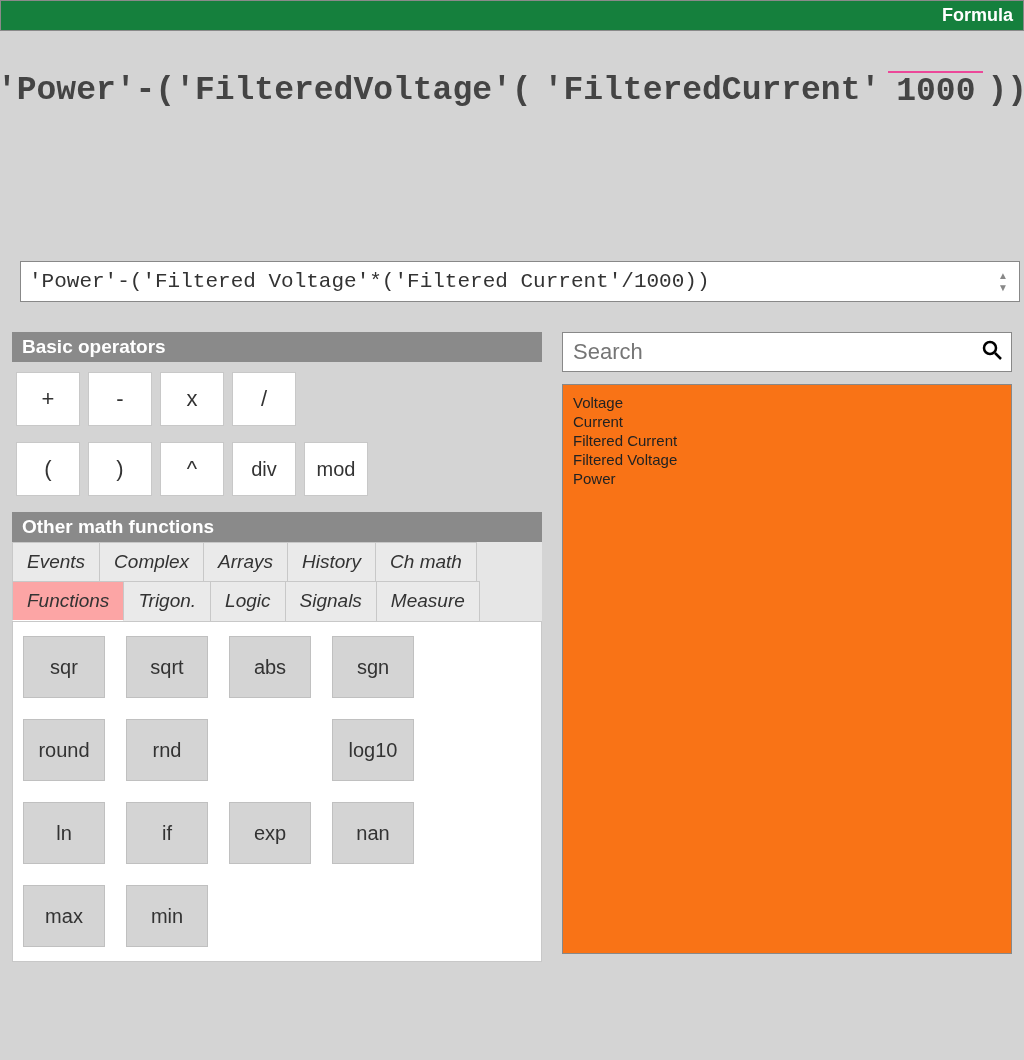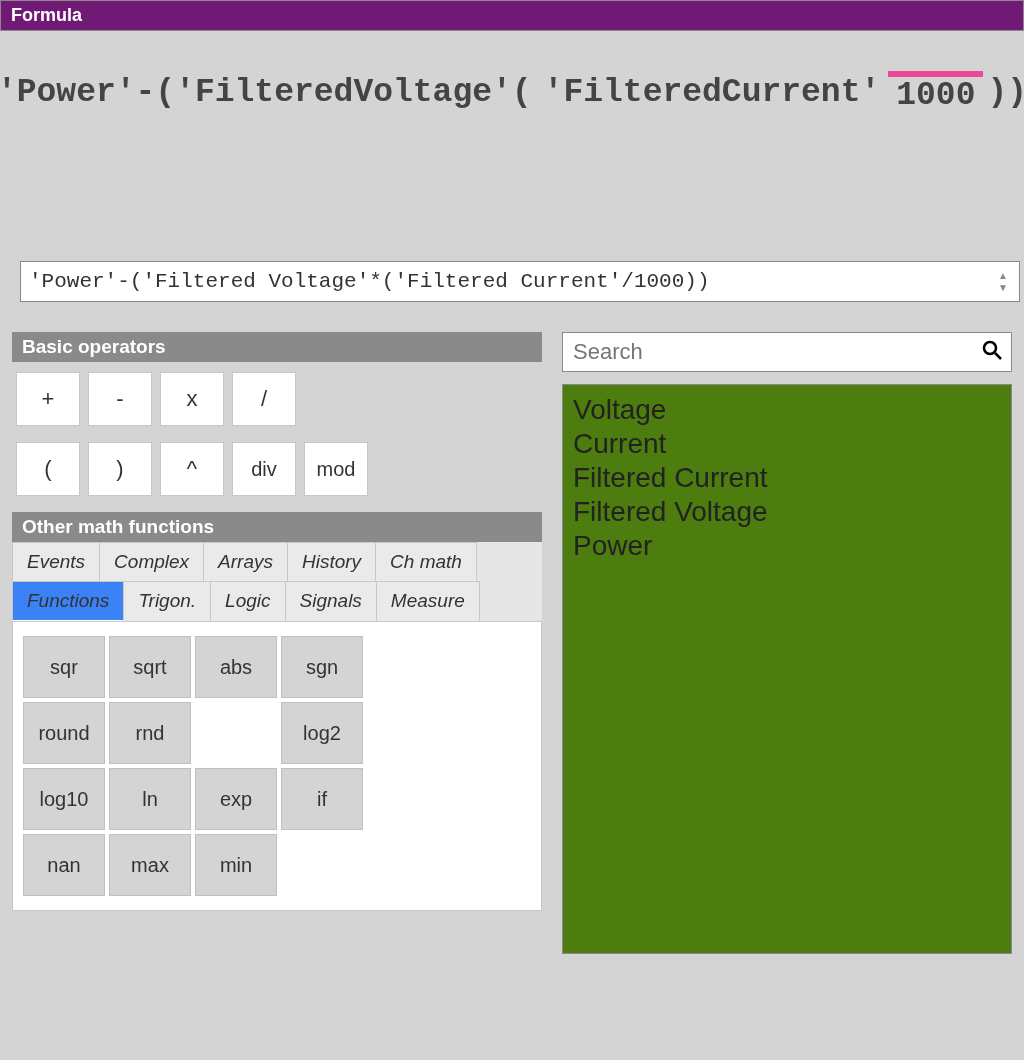--- a/index.html
+++ b/index.html
@@ -4,26 +4,27 @@
 <style>
   * { box-sizing: border-box; margin: 0; padding: 0; }
   body {
     background: #d4d4d4;
     font-family: Arial, Helvetica, sans-serif;
     width: 1024px;
     height: 1060px;
     overflow: hidden;
   }
   .header-bar {
-    background: #701a75;
+    background: #15803d;
     color: #fff;
     font-weight: bold;
     font-size: 18px;
     padding: 4px 10px;
     border: 1px solid #8a8a8a;
+    text-align: right;
   }
   .formula-display {
     padding: 40px 30px 20px 30px;
     min-height: 220px;
     display: flex;
     align-items: flex-start;
     justify-content: center;
     font-weight: bold;
   }
   .formula-render {
@@ -35,21 +36,21 @@
     white-space: nowrap;
   }
   .frac {
     display: inline-flex;
     flex-direction: row;
     align-items: center;
     vertical-align: middle;
     margin: 0 4px;
   }
   .frac .num { padding: 0 8px; }
-  .frac .den { border-top: 6px solid #ec4899; padding: 0 8px; text-align: right; }
+  .frac .den { border-top: 2px solid #ec4899; padding: 0 8px; text-align: right; }
   .formula-input-wrap {
     margin: 10px 12px 30px 12px;
     position: relative;
   }
   .formula-input {
     width: 100%;
     font-family: "Courier New", monospace;
     font-size: 21px;
     padding: 8px 30px 8px 8px;
     border: 1px solid #888;
@@ -114,34 +115,34 @@
     font-size: 19px;
     color: #333;
     border: 1px solid #c8c8c8;
     border-bottom: none;
     background: #eaeaea;
     cursor: pointer;
     margin-right: -1px;
     font-style: italic;
   }
   .tab.active {
-    background: #3b82f6;
+    background: #fca5a5;
     border-bottom: 1px solid #fff;
     position: relative;
     z-index: 1;
   }
   .fn-panel {
     background: #fff;
     border: 1px solid #c8c8c8;
     padding: 14px 10px;
   }
   .fn-grid {
     display: grid;
     grid-template-columns: repeat(4, 82px);
-    gap: 4px;
+    gap: 21px;
   }
   .fn-btn {
     background: #d4d4d4;
     border: 1px solid #c0c0c0;
     height: 62px;
     font-size: 20px;
     color: #333;
     cursor: pointer;
   }
   .search-wrap {
@@ -156,25 +157,25 @@
     background: #fff;
     color: #777;
   }
   .search-icon {
     position: absolute;
     right: 10px;
     top: 50%;
     transform: translateY(-50%);
   }
   .var-list {
-    background: #4d7c0f;
+    background: #f97316;
     border: 1px solid #888;
     padding: 8px 10px;
     height: 570px;
-    font-size: 28px;
+    font-size: 15px;
     color: #222;
   }
   .var-item {
     padding: 1px 0;
     cursor: pointer;
   }
   .fn-empty { visibility: hidden; }
 </style>
 </head>
 <body>
@@ -235,26 +236,25 @@
       <div class="fn-grid">
         <button class="fn-btn">sqr</button>
         <button class="fn-btn">sqrt</button>
         <button class="fn-btn">abs</button>
         <button class="fn-btn">sgn</button>
 
         <button class="fn-btn">round</button>
         <button class="fn-btn">rnd</button>
         <button class="fn-btn fn-empty"></button>
 
-        <button class="fn-btn">log2</button>
         <button class="fn-btn">log10</button>
         <button class="fn-btn">ln</button>
+        <button class="fn-btn">if</button>
+
         <button class="fn-btn">exp</button>
-
-        <button class="fn-btn">if</button>
         <button class="fn-btn">nan</button>
         <button class="fn-btn">max</button>
         <button class="fn-btn">min</button>
       </div>
     </div>
   </div>
 
   <div class="right-col">
     <div class="search-wrap">
       <input type="text" class="search-input" placeholder="Search" style="">

